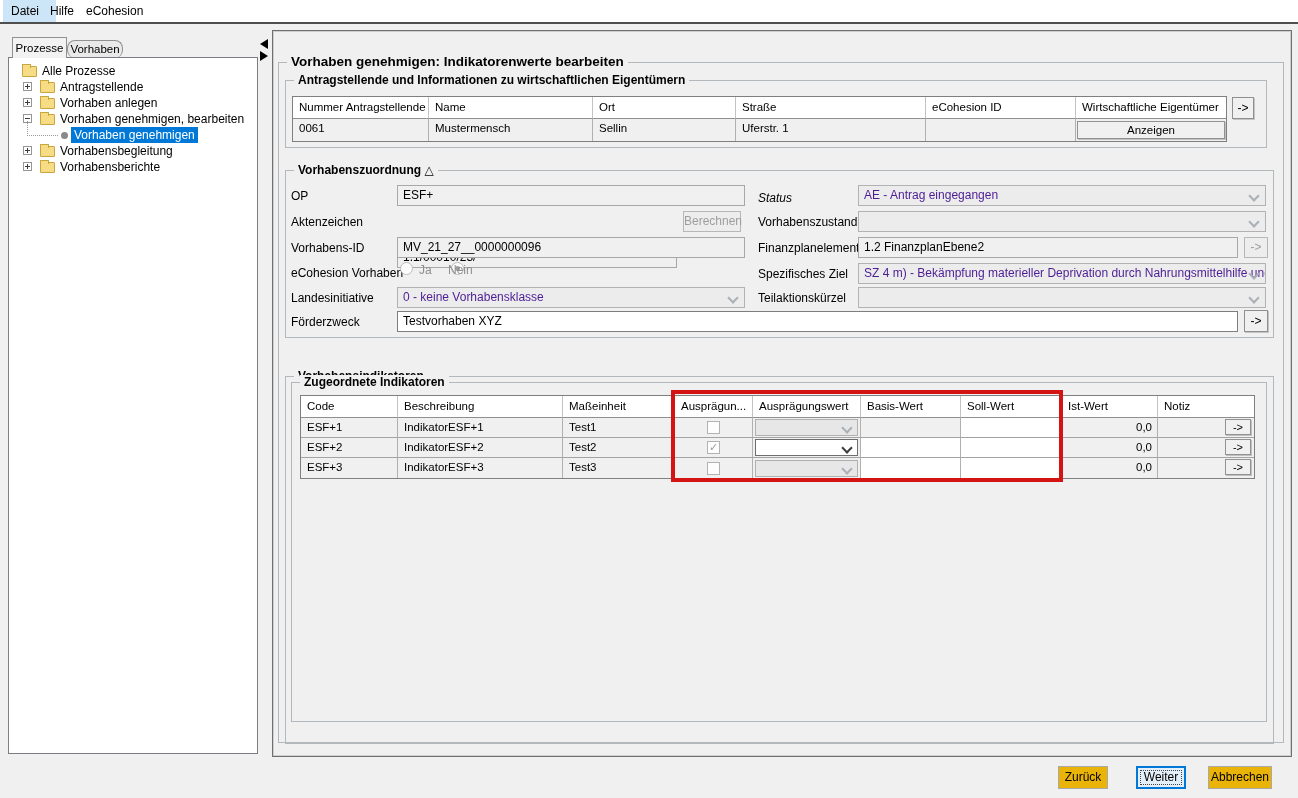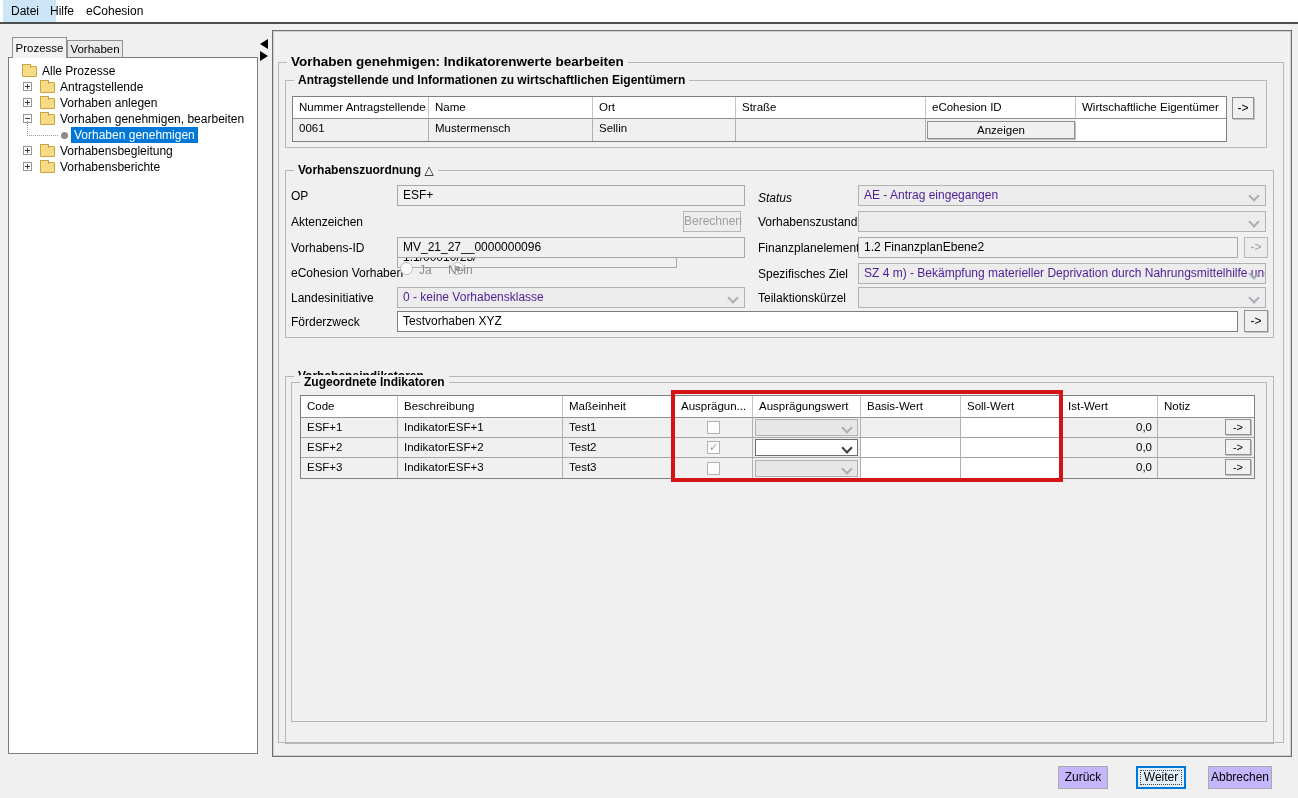--- a/index.html
+++ b/index.html
@@ -33,21 +33,21 @@
   .gbttl.big{font-size:13.5px;top:-9px;}
   
   .lbl{position:absolute;font-size:12px;line-height:14px;white-space:nowrap;}
   .fld{position:absolute;box-sizing:border-box;height:21px;font-size:12px;line-height:19px;padding:0 5px;background:#f0f0f0;border:1px solid #a8a8a8;white-space:nowrap;overflow:hidden;}
   .fld.edit{background:#fff;border-color:#7e7e7e;}
   .combo{position:absolute;box-sizing:border-box;height:21px;font-size:12px;line-height:19px;padding:0 22px 0 5px;background:#ececec;border:1px solid #b2b2b2;color:#4c1d95;white-space:nowrap;overflow:hidden;}
   .chev{position:absolute;right:7px;top:6px;width:6px;height:6px;border-right:2px solid #aab0b6;border-bottom:2px solid #aab0b6;transform:rotate(45deg);}
   .chev.dark{border-color:#3c3c3c;}
   .btn{position:absolute;box-sizing:border-box;background:#f0f0f0;border:1px solid #8f8f8f;font-size:12px;text-align:center;box-shadow:1px 1px 0 rgba(0,0,0,0.18);}
   .btn.dis{color:#9e9e9e;border-color:#b7b7b7;background:#ededed;box-shadow:none;}
-  .wbtn{position:absolute;box-sizing:border-box;height:23px;line-height:21px;background:#c4b5fd;border:1px solid #a9a9a9;font-size:12px;text-align:center;}
+  .wbtn{position:absolute;box-sizing:border-box;height:23px;line-height:21px;background:#eab308;border:1px solid #a9a9a9;font-size:12px;text-align:center;}
   .wbtn.focus{background:#e3eff9;border-color:#0078d7;box-shadow:inset 0 0 0 1px #0078d7;}
   .wbtn.focus::after{content:"";position:absolute;left:3px;right:3px;top:3px;bottom:3px;border:1px dotted #444;}
   
   .radio{position:absolute;width:13px;height:13px;border-radius:50%;border:1px solid #bdbdbd;background:#fcfcfc;box-sizing:border-box;}
   .radio.on::after{content:"";position:absolute;left:3px;top:3px;width:5px;height:5px;border-radius:50%;background:#9f9f9f;}
   .rlbl{position:absolute;font-size:12px;color:#8f8f8f;line-height:14px;}
   
   #apptable{position:absolute;left:292px;top:96px;display:grid;grid-template-columns:136px 164px 143px 190px 150px 150px;grid-auto-rows:22px;border:1px solid #7f7f7f;background:#fff;font-size:11.5px;}
   #indtable{position:absolute;left:300px;top:395px;display:grid;grid-template-columns:97px 165px 112px 78px 108px 100px 101px 96px 96px;grid-template-rows:22px 20px 20px 20px;border:1px solid #7f7f7f;background:#fff;font-size:11.5px;}
   .th{background:#fff;border-right:1px solid #c3c3c3;border-bottom:1px solid #8f8f8f;box-sizing:border-box;padding:4px 0 0 6px;white-space:nowrap;overflow:hidden;}
@@ -71,21 +71,21 @@
 <body>
 
 <div id="menubar">
   <div class="mitem hl" style="left:3px;width:37px;">Datei</div>
   <div class="mitem" style="left:42px;width:34px;">Hilfe</div>
   <div class="mitem" style="left:78px;width:66px;">eCohesion</div>
 </div>
 <div id="menu-sep"></div>
 
 <div class="tab active" style="left:12px;top:37px;width:55px;height:21px;line-height:20px;">Prozesse</div>
-<div class="tab inactive" style="left:67px;top:40px;width:56px;height:18px;line-height:17px;">Vorhaben</div>
+<div class="tab inactive" style="left:67px;top:40px;width:56px;height:18px;line-height:17px;border-radius:8px;">Vorhaben</div>
 
 <div id="treebox">
 
   <div class="trow" style="left:0;top:5px;width:248px;">
     <span class="folder" style="left:13px;"></span>
     <span style="position:absolute;left:33px;">Alle Prozesse</span>
   </div>
   <div class="trow" style="left:0;top:21px;width:248px;">
     <span class="expander plus" style="left:14px;"></span>
     <span class="folder" style="left:31px;"></span>
@@ -133,20 +133,21 @@
 <div id="apptable">
   <div class="th">Nummer Antragstellende</div>
   <div class="th">Name</div>
   <div class="th">Ort</div>
   <div class="th">Straße</div>
   <div class="th">eCohesion ID</div>
   <div class="th last">Wirtschaftliche Eigentümer</div>
   <div class="td botless">0061</div>
   <div class="td botless">Mustermensch</div>
   <div class="td botless">Sellin</div>
+  <div class="td botless">Uferstr. 1</div>
   <div class="td botless"></div>
   <div class="td botless last ctr">
     <div class="cellbtn">Anzeigen</div>
   </div>
 </div>
 <div class="btn" style="left:1232px;top:97px;width:22px;height:22px;line-height:20px;">-&gt;</div>
 
 <div class="gb" style="left:285px;top:170px;width:989px;height:168px;">
   <span class="gbttl">Vorhabenszuordnung △</span>
 </div>

